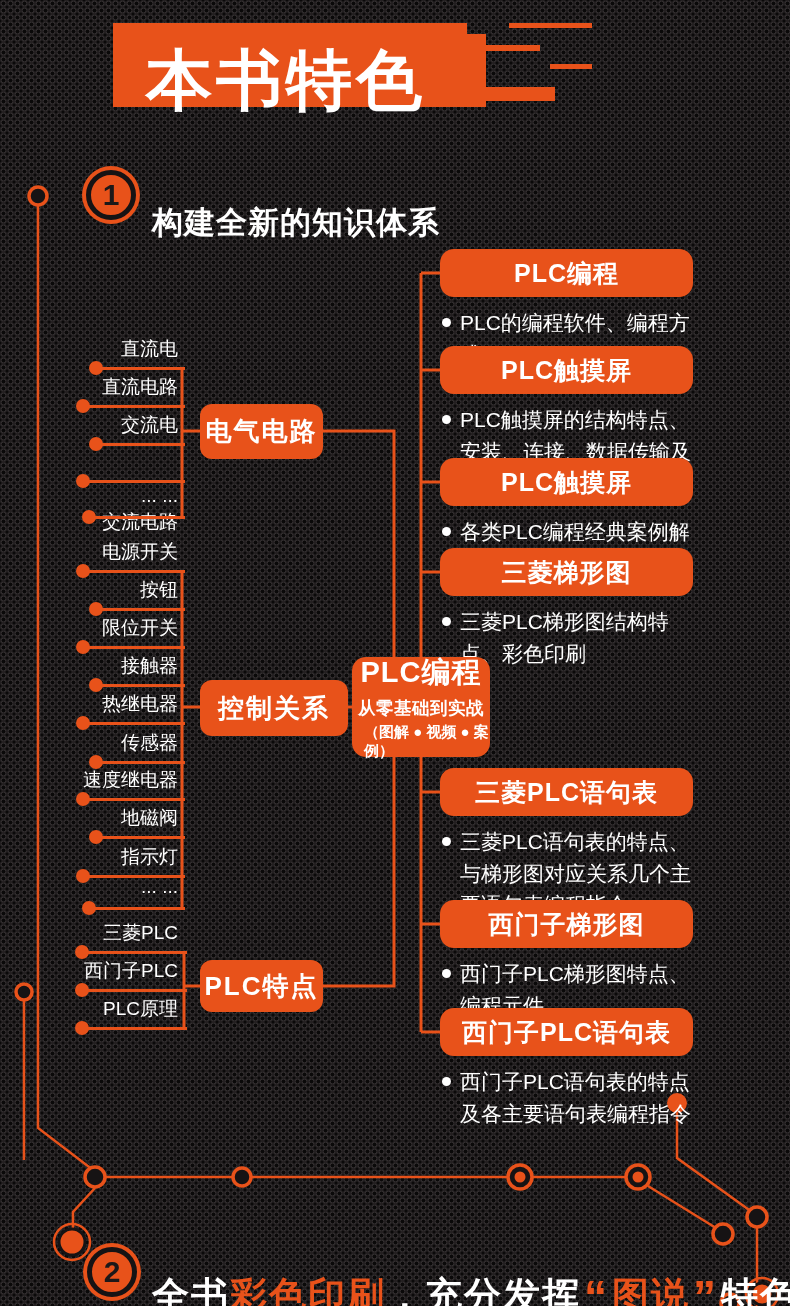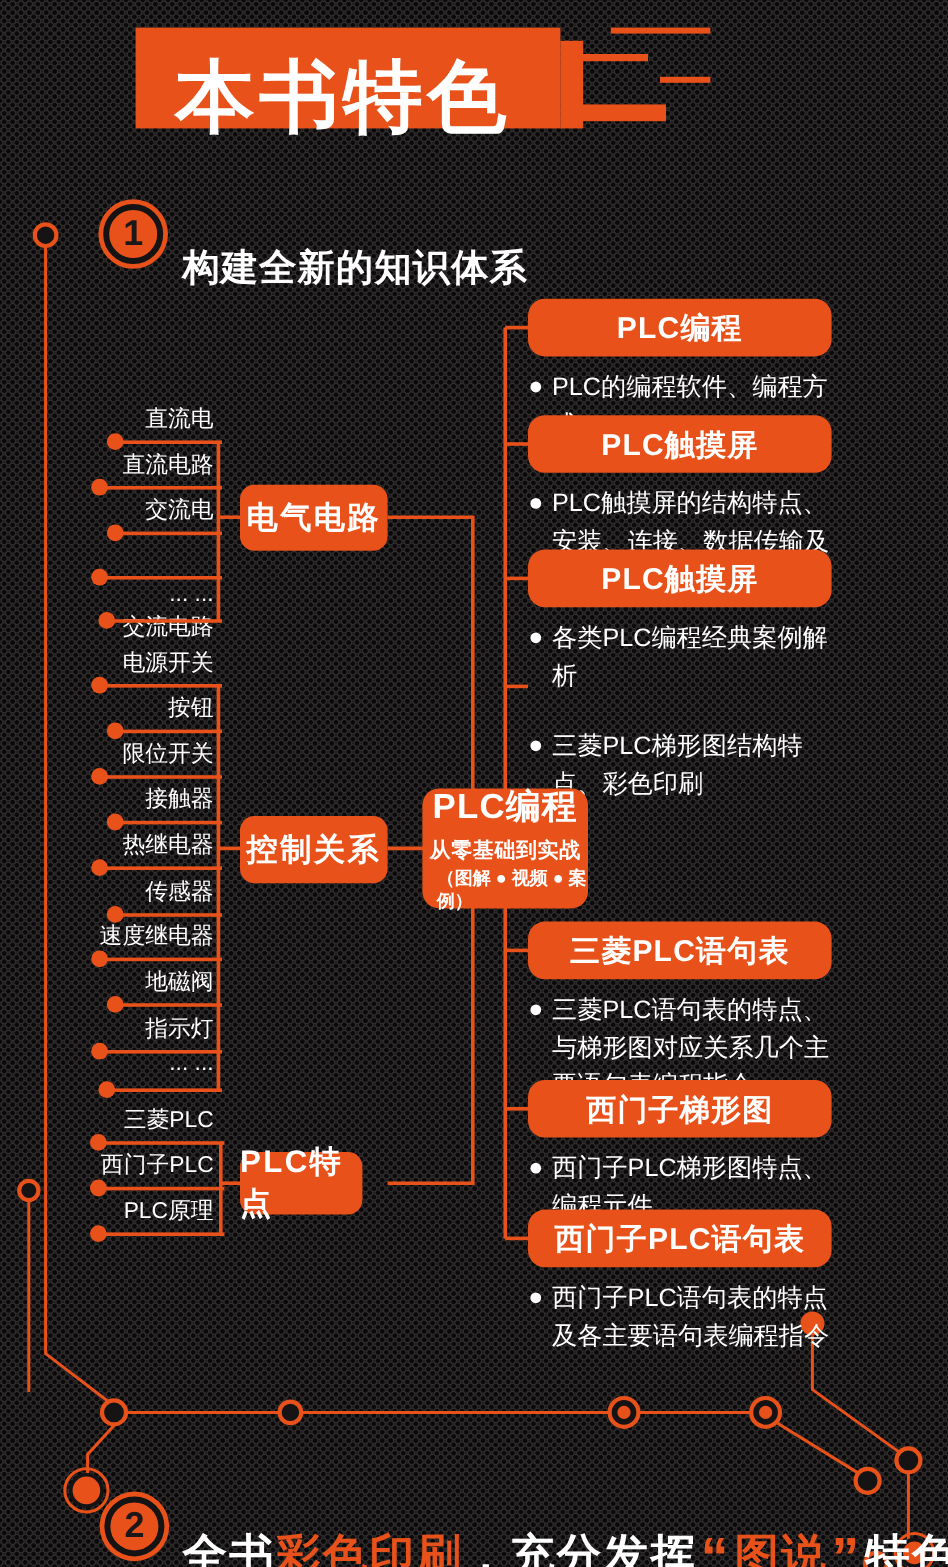--- a/index.html
+++ b/index.html
@@ -39,22 +39,22 @@
   .sec2-heading{position:absolute;left:152px;top:1240px;font-size:37px;font-weight:bold;letter-spacing:2px;z-index:2;white-space:nowrap;}
   .sec2-heading .w{color:#fff;}
   .sec2-heading .o{color:#e8521a;}
   .sec2-heading .q{color:#e8521a;font-size:46px;line-height:1;vertical-align:-5px;margin:0 3px;font-weight:bold;}
 
   
   #mindmap{position:absolute;inset:0;z-index:2;}
   .cat{position:absolute;background:#e8521a;border-radius:12px;color:#fff;font-weight:bold;font-size:26px;
     display:flex;align-items:center;justify-content:center;letter-spacing:2px;z-index:2;}
   .cat1{left:200px;top:404px;width:123px;height:55px;}
-  .cat2{left:200px;top:680px;width:123px;height:56px;}
-  .cat3{left:200px;top:960px;width:102px;height:52px;}
+  .cat2{left:200px;top:680px;width:148px;height:56px;}
+  .cat3{left:200px;top:960px;width:123px;height:52px;}
   .center-box{position:absolute;left:352px;top:657px;width:138px;height:100px;background:#e8521a;border-radius:14px;
     display:flex;flex-direction:column;align-items:center;justify-content:center;gap:3px;z-index:3;}
   .center-title{font-size:29px;font-weight:bold;letter-spacing:1px;}
   .center-sub{font-size:17.5px;font-weight:bold;letter-spacing:0.5px;}
   .center-tag{font-size:15px;font-weight:bold;margin-left:12px;}
 
   .leaf-label{position:absolute;right:612px;font-size:19px;color:#fff;white-space:nowrap;z-index:2;}
   .leaf-line{position:absolute;height:3px;background:#e8521a;z-index:2;}
   .leaf-dot{position:absolute;width:14px;height:14px;border-radius:50%;background:#e8521a;z-index:2;}
 
@@ -207,20 +207,21 @@
       <div class="rbox" style="top: 346px;">PLC触摸屏</div>
       <div class="rdesc" style="top: 404px;">
         <div class="bdot"></div>
         <div class="btxt">PLC触摸屏的结构特点、安装、连接、数据传输及仿真软件</div>
       </div>
       <div class="rbox" style="top: 458px;">PLC触摸屏</div>
       <div class="rdesc" style="top: 516px;">
         <div class="bdot"></div>
         <div class="btxt">各类PLC编程经典案例解析</div>
       </div>
+      <div class="rbox" style="top: 548px;">三菱梯形图</div>
       <div class="rdesc" style="top: 606px;">
         <div class="bdot"></div>
         <div class="btxt">三菱PLC梯形图结构特点、彩色印刷</div>
       </div>
       <div class="rbox" style="top: 768px;">三菱PLC语句表</div>
       <div class="rdesc" style="top: 826px;">
         <div class="bdot"></div>
         <div class="btxt">三菱PLC语句表的特点、与梯形图对应关系几个主要语句表编程指令</div>
       </div>
       <div class="rbox" style="top: 900px;">西门子梯形图</div>

